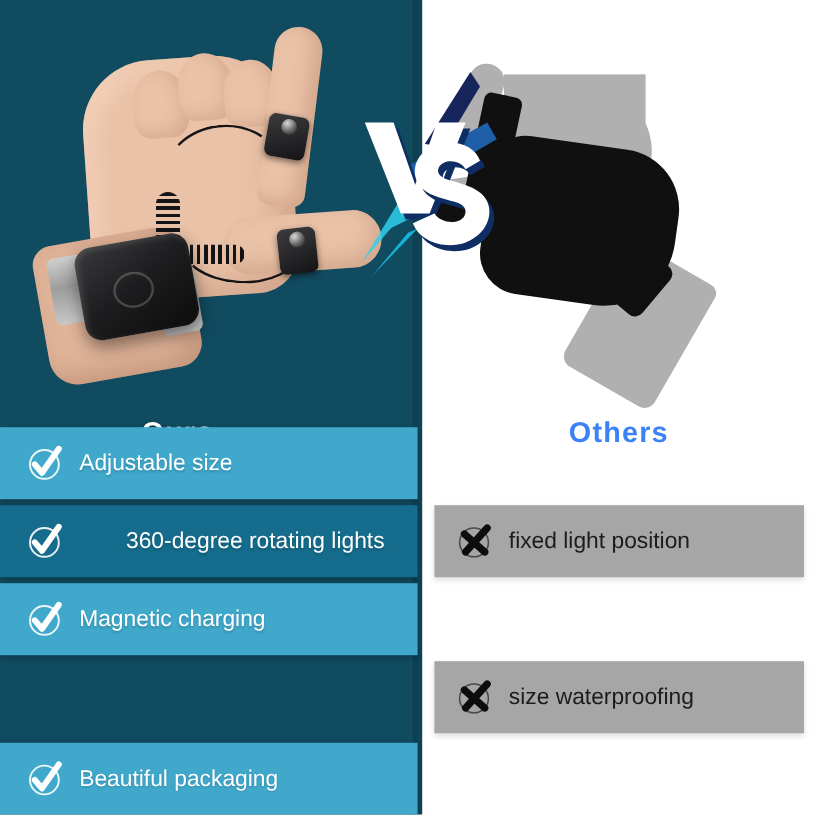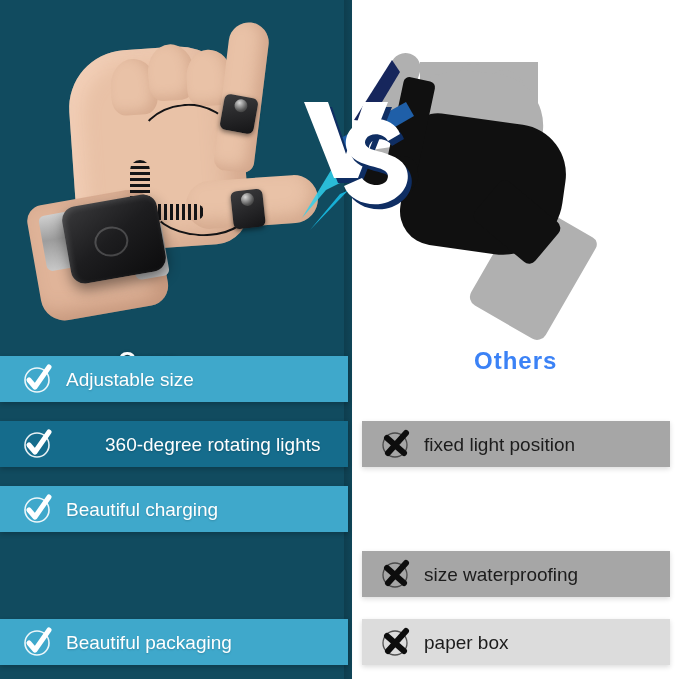--- a/index.html
+++ b/index.html
@@ -306,21 +306,21 @@
   }
   .row {
     position: absolute;
     left: 0;
     width: 679px;
     height: 46px;
   }
   .bar {
     position: absolute;
     top: 0;
-    height: 46px;
+    height: 60px;
     display: flex;
     align-items: center;
     box-sizing: border-box;
   }
   .bar-left {
     left: 0;
     width: 348px;
     padding-left: 22px;
     box-shadow: 0 2px 5px rgba(0,0,0,0.22);
   }
@@ -486,21 +486,21 @@
     </div>
 
     <div class="row" style="top:138px">
       <div class="bar bar-left tone-a">
         <span class="icon">
           <svg viewBox="0 0 30 30">
               <circle cx="15" cy="16" r="12" fill="none" stroke="#ffffff" stroke-width="1.6" opacity="0.9"></circle>
               <path d="M7 16 L13 23 L27 3" fill="none" stroke="#ffffff" stroke-width="5" stroke-linecap="round" stroke-linejoin="round"></path>
             </svg>
         </span>
-        <span class="feat-label">Beautiful charging</span>
+        <span class="feat-label">Magnetic charging</span>
       </div>
     </div>
 
     <div class="row" style="top:203px">
       <div class="bar bar-right tone-b">
         <span class="icon">
           <svg viewBox="0 0 30 30">
               <circle cx="15" cy="16" r="12" fill="none" stroke="#3a3a3a" stroke-width="1.3" opacity="0.85"></circle>
               <path d="M7 9 L24 24 M26 4 L8 24" fill="none" stroke="#0d0d0d" stroke-width="6" stroke-linecap="round"></path>
             </svg>
@@ -512,25 +512,16 @@
     <div class="row" style="top:271px">
       <div class="bar bar-left tone-a">
         <span class="icon">
           <svg viewBox="0 0 30 30">
               <circle cx="15" cy="16" r="12" fill="none" stroke="#ffffff" stroke-width="1.6" opacity="0.9"></circle>
               <path d="M7 16 L13 23 L27 3" fill="none" stroke="#ffffff" stroke-width="5" stroke-linecap="round" stroke-linejoin="round"></path>
             </svg>
         </span>
         <span class="feat-label">Beautiful packaging</span>
       </div>
-      <div class="bar bar-right tone-a">
-        <span class="icon">
-          <svg viewBox="0 0 30 30">
-              <circle cx="15" cy="16" r="12" fill="none" stroke="#3a3a3a" stroke-width="1.3" opacity="0.85"></circle>
-              <path d="M7 9 L24 24 M26 4 L8 24" fill="none" stroke="#0d0d0d" stroke-width="6" stroke-linecap="round"></path>
-            </svg>
-        </span>
-        <span class="feat-label">paper box</span>
-      </div>
     </div>
 
   </div>
 </div>
 
 </body></html>

